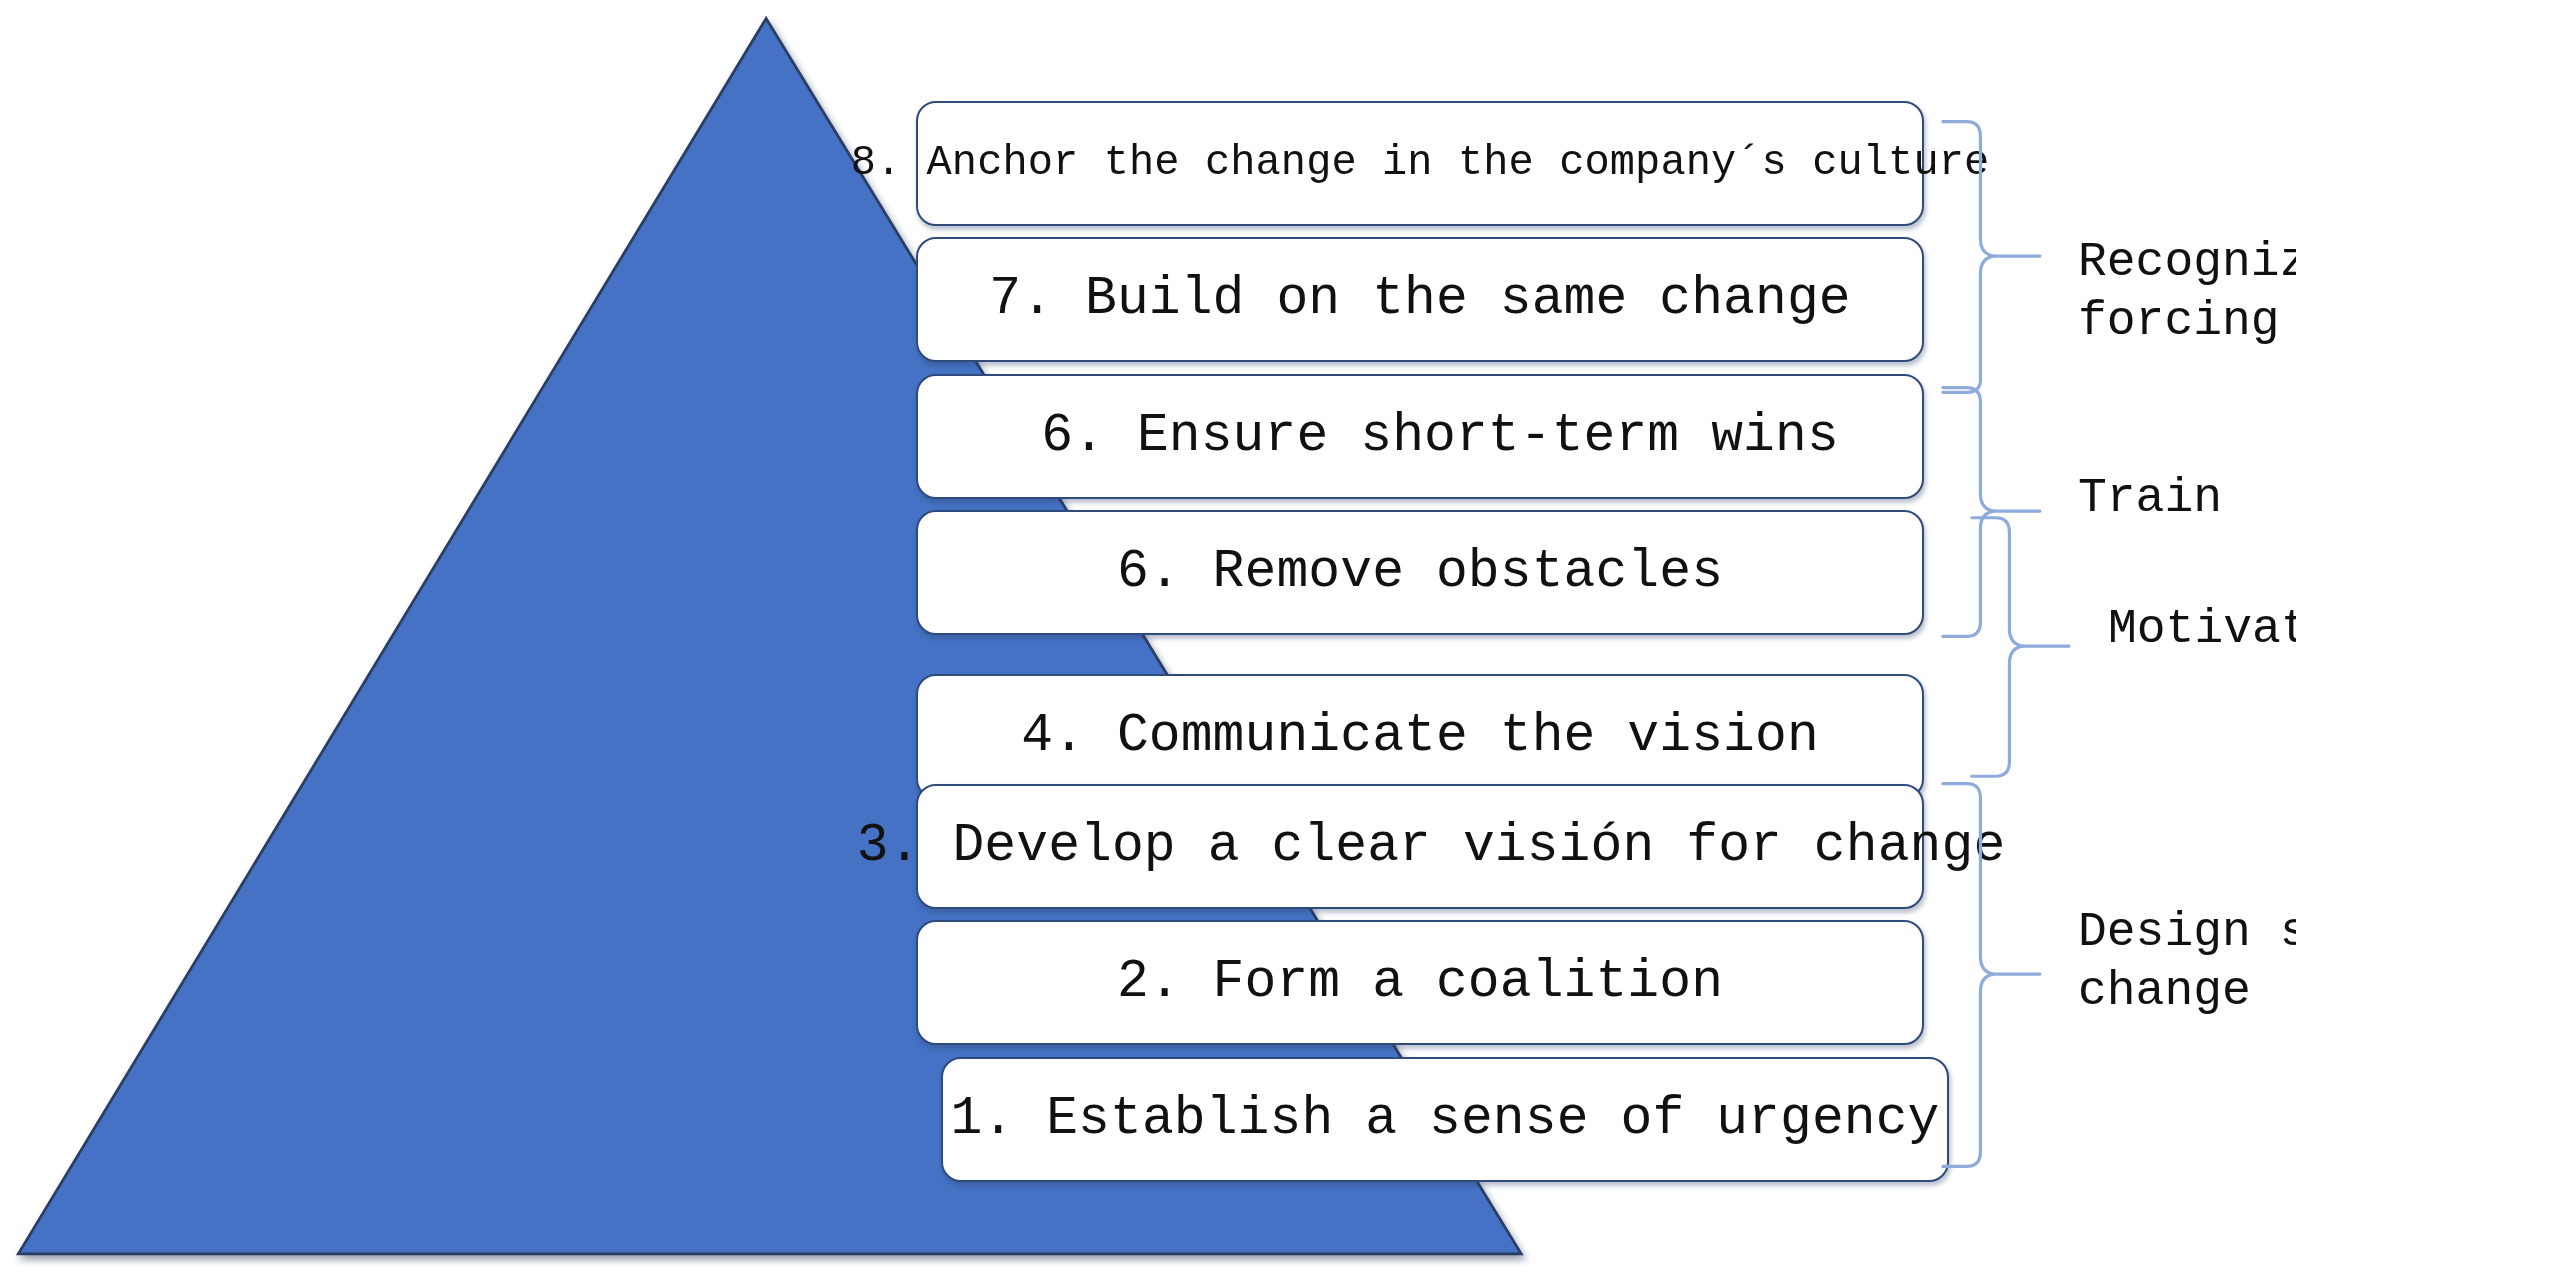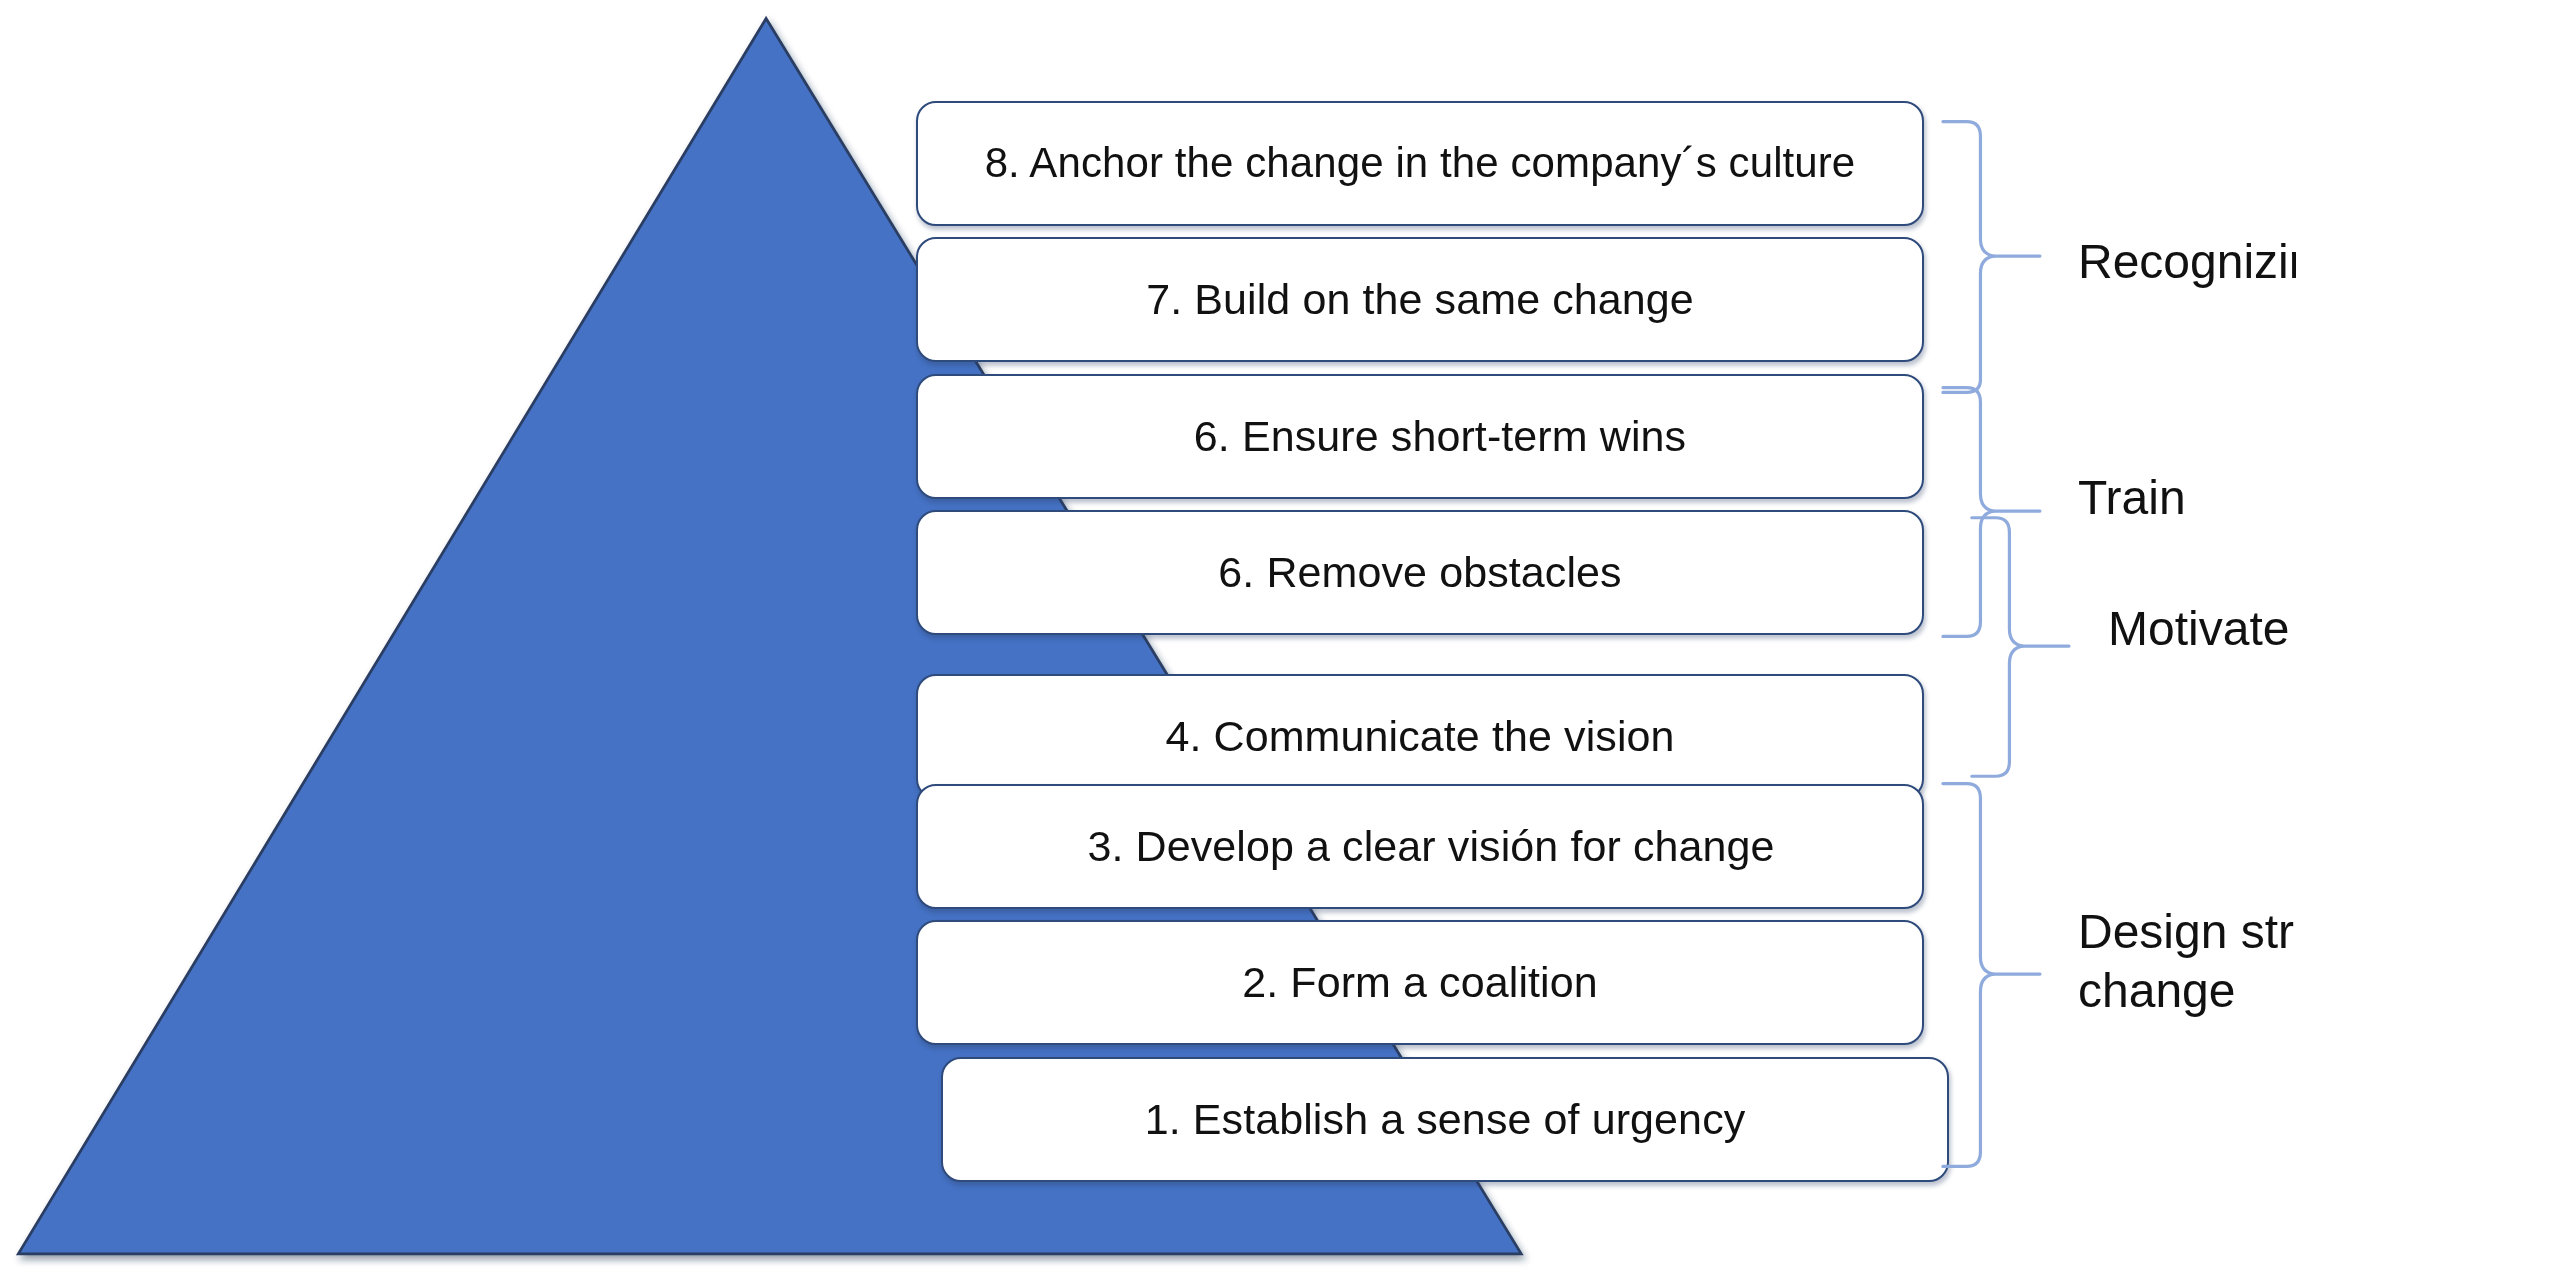--- a/index.html
+++ b/index.html
@@ -9,20 +9,21 @@
   }
   body {
     font-family: "Liberation Sans", sans-serif;
   }
   #stage {
     position: relative;
     width: 2296px;
     height: 1276px;
     background: #ffffff;
     overflow: hidden;
+    font-family: Liberation Mono, monospace;
   }
 
   
   #pyramid-layer {
     position: absolute;
     left: 0;
     top: 0;
     width: 2576px;
     height: 1276px;
   }
@@ -37,21 +38,21 @@
     background: #ffffff;
     border: 2.7px solid #2f4b7c;
     border-radius: 20px;
     display: flex;
     align-items: center;
     justify-content: center;
     box-shadow: 1.8px 3.7px 4.6px rgba(40,60,100,0.30);
     z-index: 5;
   }
   .step-label {
-    font-size: 43px;
+    font-size: 53px;
     line-height: 1.1;
     color: #111111;
     white-space: nowrap;
     letter-spacing: 0.1px;
   }
   .step-box.wide .step-label {
     font-size: 42px;
   }
 
   

